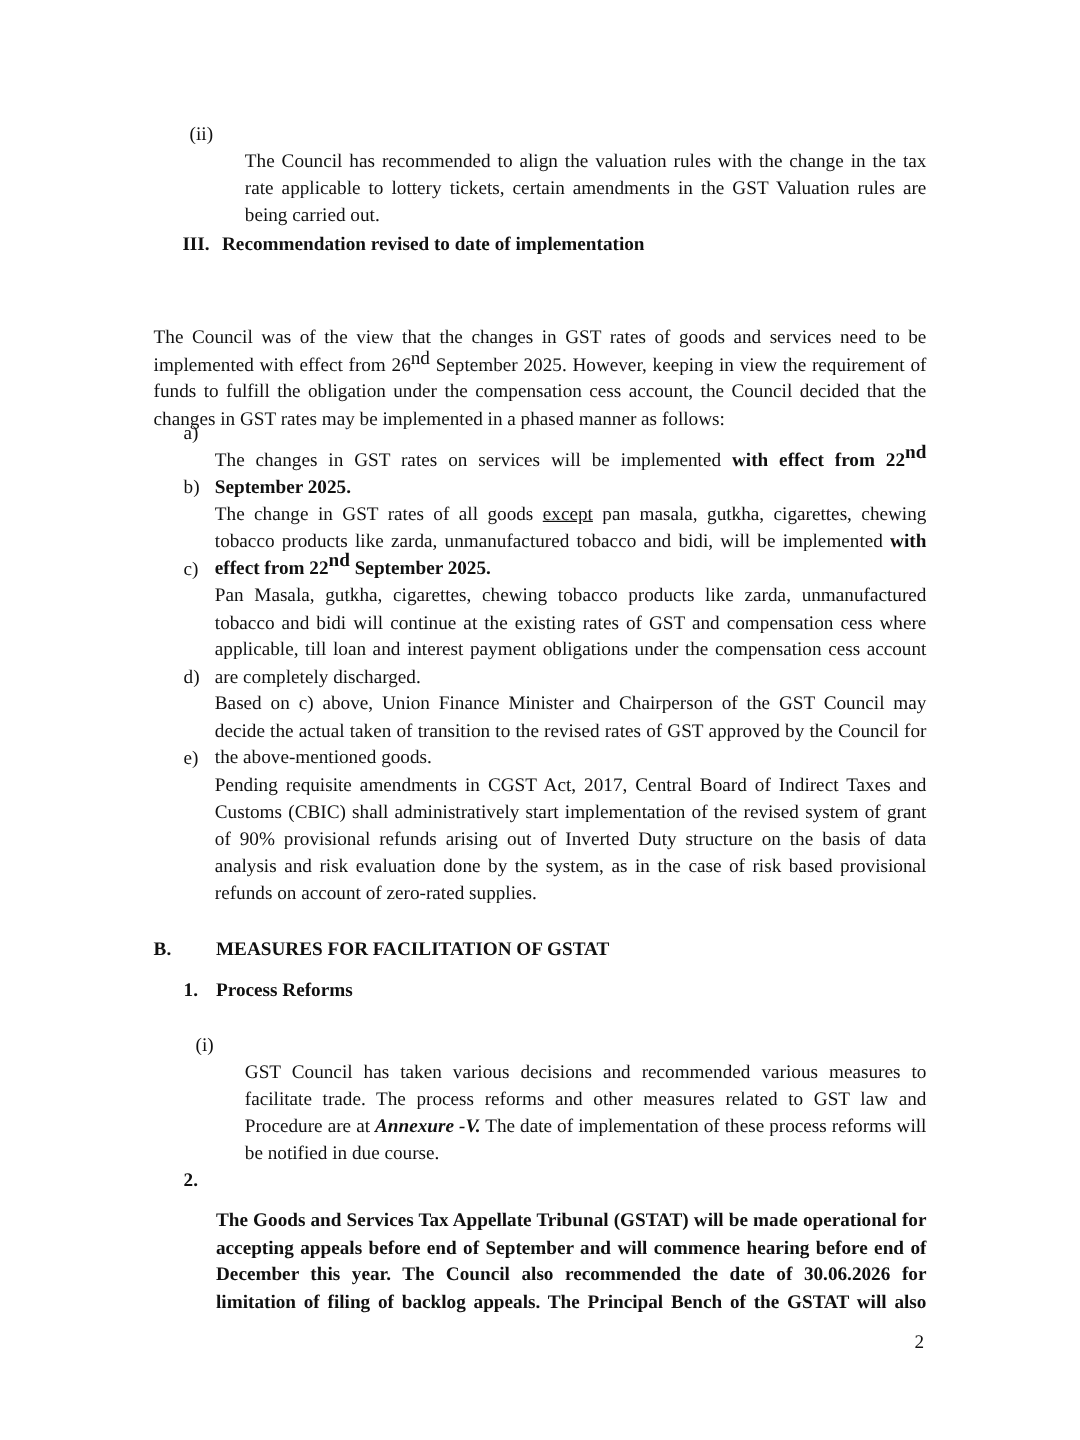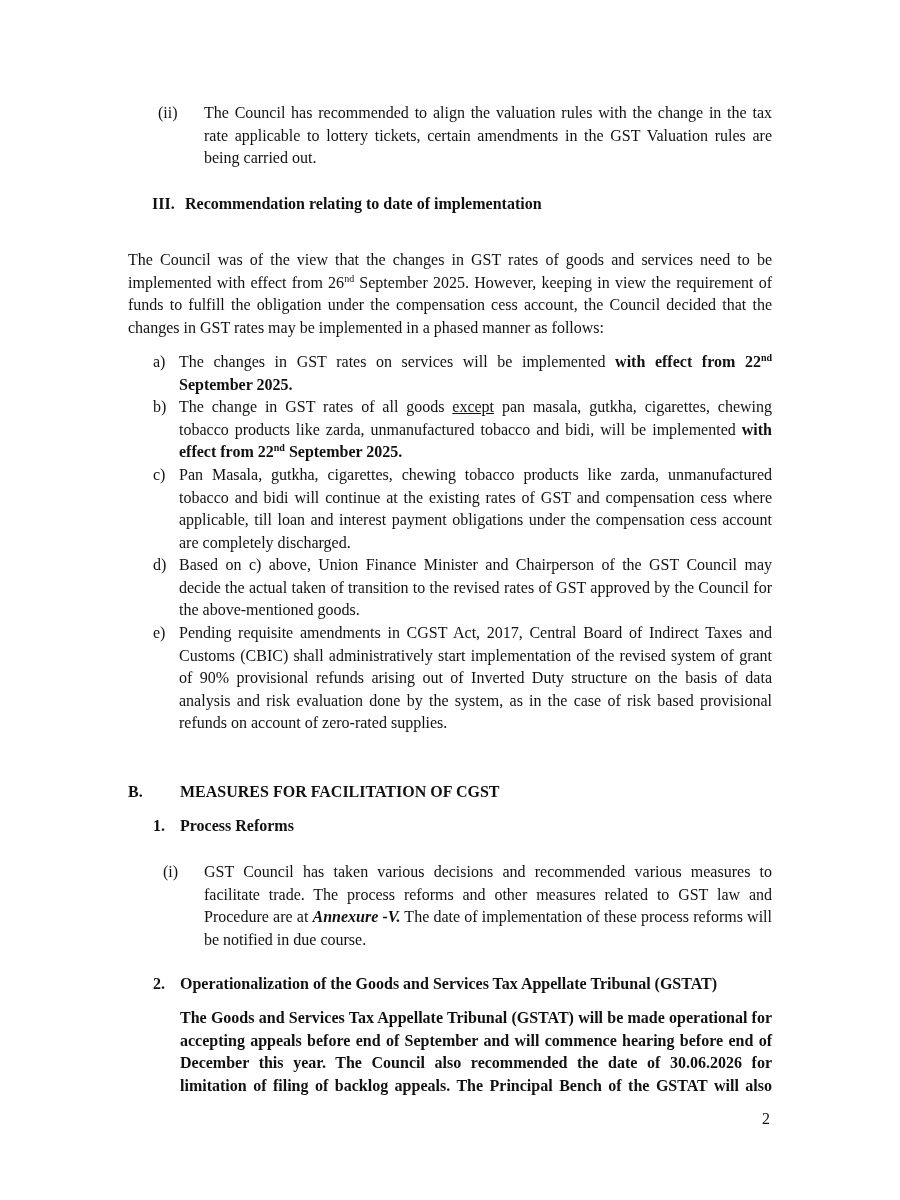--- a/index.html
+++ b/index.html
@@ -4,40 +4,40 @@
 <style>
   html, body { margin: 0; padding: 0; background: #ffffff; }
   body {
     width: 900px; height: 1200px; position: relative; overflow: hidden;
     font-family: "Liberation Serif", "DejaVu Serif", serif;
     color: #111111; font-size: 16px; line-height: 22.5px;
   }
   .page { position: absolute; left: 0; top: 0; width: 824px; height: 1200px; }
   .abs { position: absolute; }
   .just { text-align: justify; font-weight: bold; }
-  .just-last { text-align: justify; text-align-last: left; }
+  .just-last { text-align: justify; text-align-last: left; margin-top: 22px; }
   b, .bold { font-weight: bold; }
-  sup { font-size: 10px; line-height: 0; vertical-align: 6px; }
+  sup { font-size: 16px; line-height: 0; vertical-align: 6px; }
   u { text-decoration: underline; }
   .item { position: absolute; }
   .item .label { position: absolute; left: 0; top: 0; }
   .item .body { position: absolute; top: 0; }
 </style>
 </head>
 <body>
 
 <div class="page">
 
   <div class="item" style="left:158px; top:102px; width:614px;">
     <span class="label">(ii)</span>
     <div class="body just-last" style="left:46px; width:568px;">The Council has recommended to align the valuation rules with the change in the tax rate applicable to lottery tickets, certain amendments in the GST Valuation rules are being carried out.</div>
   </div>
 
   <div class="abs bold" style="left:128px; top:193px;margin-left:24px;">III.</div>
-  <div class="abs bold" style="left:185px; top:193px;">Recommendation relating to date of implementation</div>
+  <div class="abs bold" style="left:185px; top:193px;">Recommendation revised to date of implementation</div>
 
   <div class="abs just-last" style="left:128px; top:249px; width:644px;">
     <span>The Council was of the view that the changes in GST rates of goods and services need to be implemented with effect from 26</span><sup>nd</sup><span> September 2025. However, keeping in view the requirement of funds to fulfill the obligation under the compensation cess account, the Council decided that the changes in GST rates may be implemented in a phased manner as follows:</span>
   </div>
 
   <div class="item" style="left:153px; top:351px; width:619px;">
     <span class="label">a)</span>
     <div class="body just-last" style="left:26px; width:593px;">
       <span>The changes in GST rates on services will be implemented </span><b>with effect from 22</b><b><sup>nd</sup></b><b> September 2025.</b>
     </div>
@@ -59,32 +59,31 @@
     <span class="label">d)</span>
     <div class="body just-last" style="left:26px; width:593px;">Based on c) above, Union Finance Minister and Chairperson of the GST Council may decide the actual taken of transition to the revised rates of GST approved by the Council for the above-mentioned goods.</div>
   </div>
 
   <div class="item" style="left:153px; top:622px; width:619px;">
     <span class="label">e)</span>
     <div class="body just-last" style="left:26px; width:593px;">Pending requisite amendments in CGST Act, 2017, Central Board of Indirect Taxes and Customs (CBIC) shall administratively start implementation of the revised system of grant of  90% provisional refunds arising out of Inverted Duty structure on the basis of data analysis and risk evaluation done by the system, as in the case of risk based provisional refunds on account of zero-rated supplies.</div>
   </div>
 
   <div class="abs bold" style="left:128px; top:781px;">B.</div>
-  <div class="abs bold" style="left:180px; top:781px;">MEASURES FOR FACILITATION OF CGST</div>
+  <div class="abs bold" style="left:180px; top:781px;">MEASURES FOR FACILITATION OF GSTAT</div>
 
   <div class="abs bold" style="left:153px; top:815px;">1.</div>
   <div class="abs bold" style="left:180px; top:815px;">Process Reforms</div>
 
   <div class="item" style="left:163px; top:861px; width:609px;">
     <span class="label">(i)</span>
     <div class="body just-last" style="left:41px; width:568px;">
       <span>GST Council has taken various decisions and recommended various measures to facilitate trade. The process reforms and other measures related to GST law and Procedure are at </span><b><i>Annexure -V.</i></b><span> The date of implementation of these process reforms will be notified in due course.</span>
     </div>
   </div>
 
   <div class="abs bold" style="left:153px; top:973px;">2.</div>
-  <div class="abs bold" style="left:180px; top:973px;">Operationalization of the Goods and Services Tax Appellate Tribunal (GSTAT)</div>
 
   <div class="abs just" style="left:180px; top:1007px; width:592px; text-align-last: justify;">The Goods and Services Tax Appellate Tribunal (GSTAT) will be made operational for accepting appeals before end of September and will commence hearing before end of December this year. The Council also recommended the date of 30.06.2026 for limitation of filing of backlog appeals. The Principal Bench of the GSTAT will also</div>
 
   <div class="abs" style="left:762px; top:1108px;">2</div>
 
 </div>
 
 </body></html>

